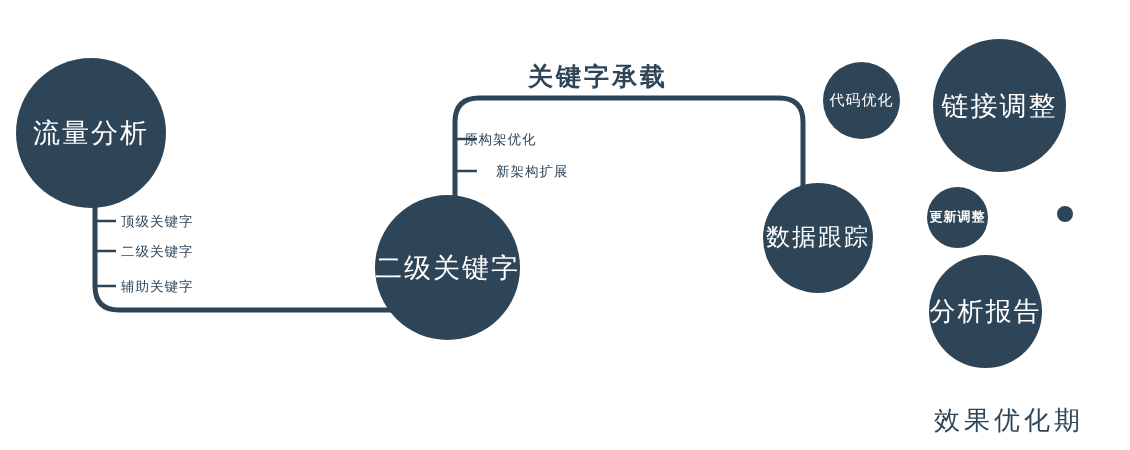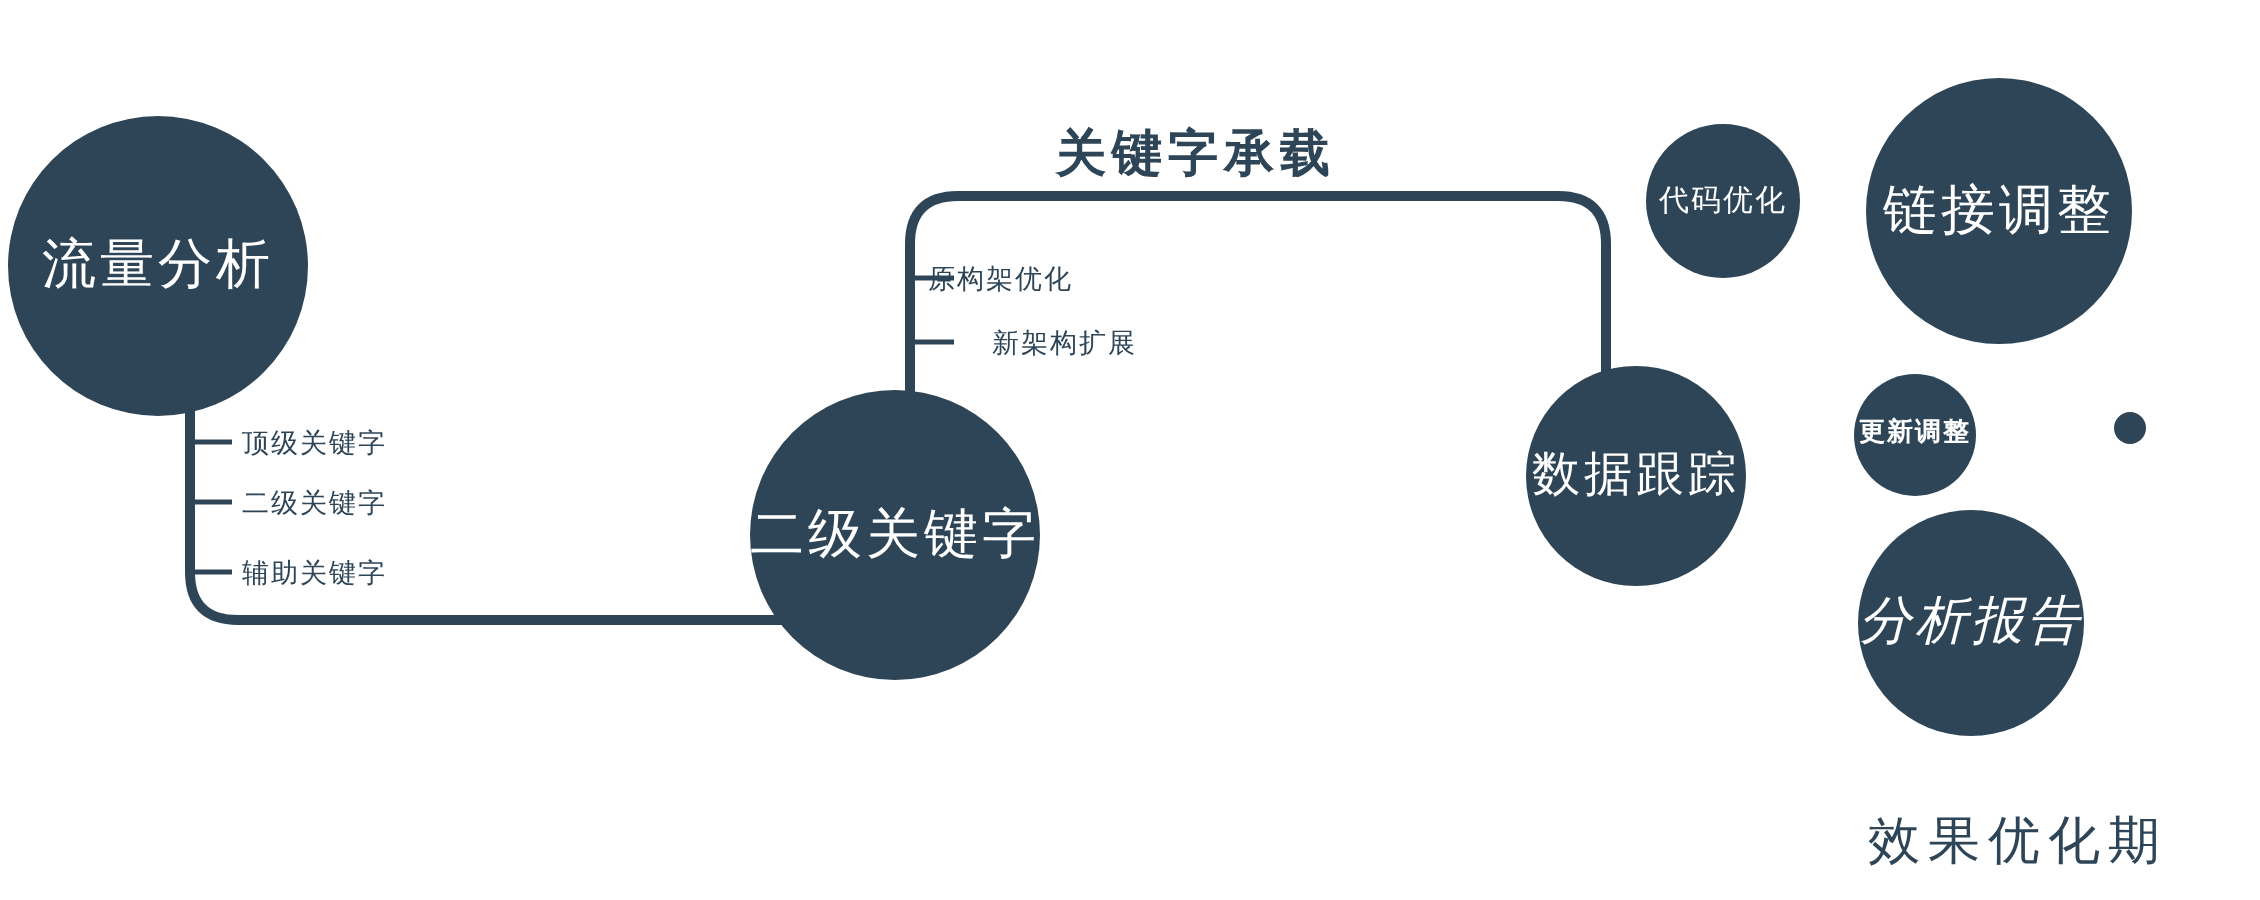--- a/index.html
+++ b/index.html
@@ -42,21 +42,21 @@
     <path d="M 97 221 L 116 221" stroke="var(--primary)" stroke-width="2.5"></path>
     <path d="M 97 251 L 116 251" stroke="var(--primary)" stroke-width="2.5"></path>
     <path d="M 97 286 L 116 286" stroke="var(--primary)" stroke-width="2.5"></path>
 
     <path d="M 455 215 L 455 122 Q 455 98 479 98 L 779 98 Q 803 98 803 122 L 803 192" fill="none" stroke="var(--primary)" stroke-width="5"></path>
 
     <path d="M 457 139 L 477 139" stroke="var(--primary)" stroke-width="2.5"></path>
     <path d="M 457 171 L 477 171" stroke="var(--primary)" stroke-width="2.5"></path>
   </svg>
 
-  <div class="circle" style="left:4px; top:58px; width:150px; height:150px; font-size:27px;">
+  <div class="circle" style="left:16px; top:58px; width:150px; height:150px; font-size:27px;">
     <span>流量分析</span>
   </div>
 
   <div class="branch-label" style="left:121px; top:213px;">顶级关键字</div>
   <div class="branch-label" style="left:121px; top:243px;">二级关键字</div>
   <div class="branch-label" style="left:121px; top:278px;">辅助关键字</div>
 
 
   <div class="circle" style="left:375px; top:195px; width:145px; height:145px; font-size:27px;">
     <span>二级关键字</span>
@@ -82,20 +82,20 @@
     <span>调整</span>
   </div>
 
   <div class="circle" style="left:927px; top:187px; width:61px; height:61px; font-size:13px; font-weight:700; letter-spacing:1px;">
     <span>更新</span>
     <span>调整</span>
   </div>
 
   <div class="circle" style="left:1057px; top:206px; width:16px; height:16px;"></div>
 
-  <div class="circle" style="left:929px; top:255px; width:113px; height:113px; font-size:26px;font-style:italic;">
+  <div class="circle" style="left:929px; top:255px; width:113px; height:113px; font-size:26px;">
     <span>分析</span>
     <span>报告</span>
   </div>
 
   <div class="footer-label" style="left:890px; top:403px; font-size:26px; font-weight:500; letter-spacing:4px;">效果优化期</div>
 
 </div>
 
 </body></html>

